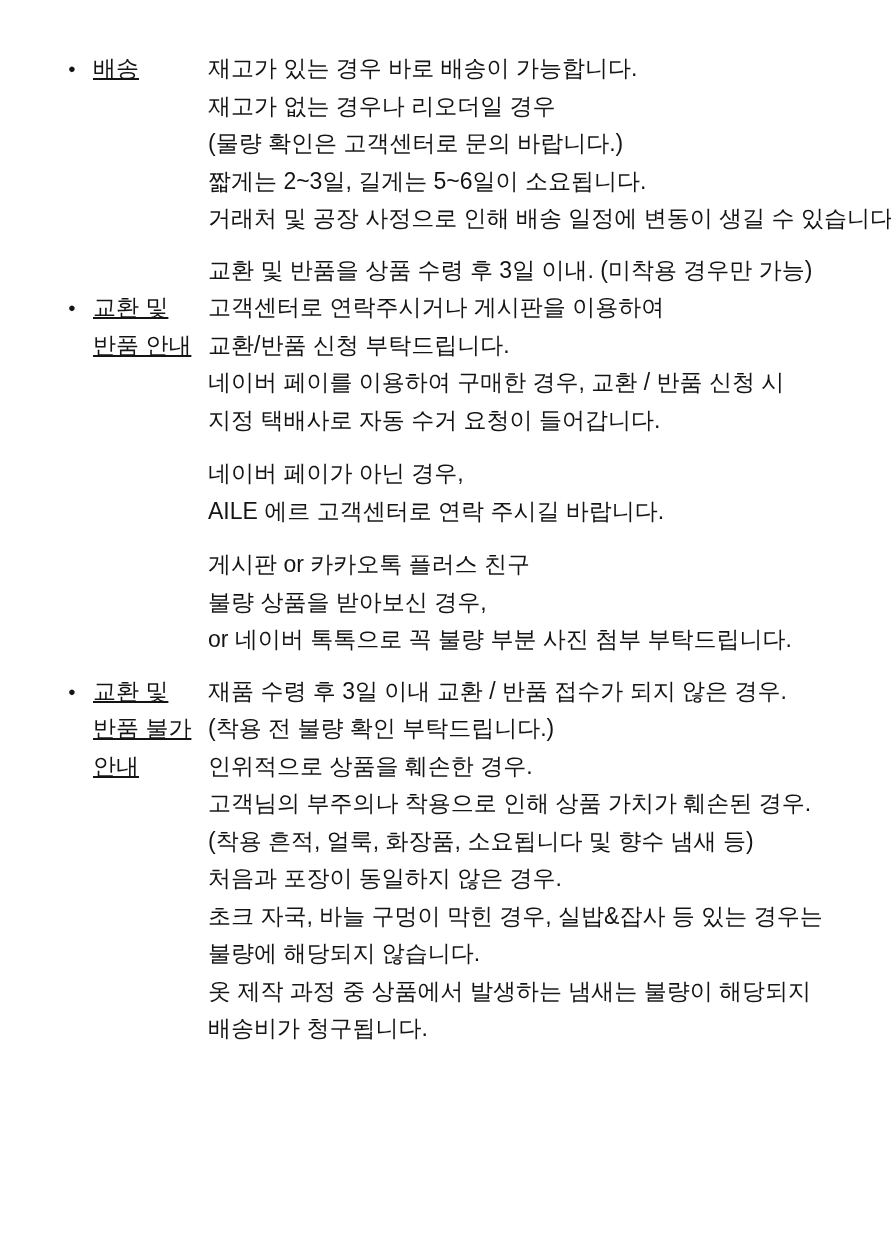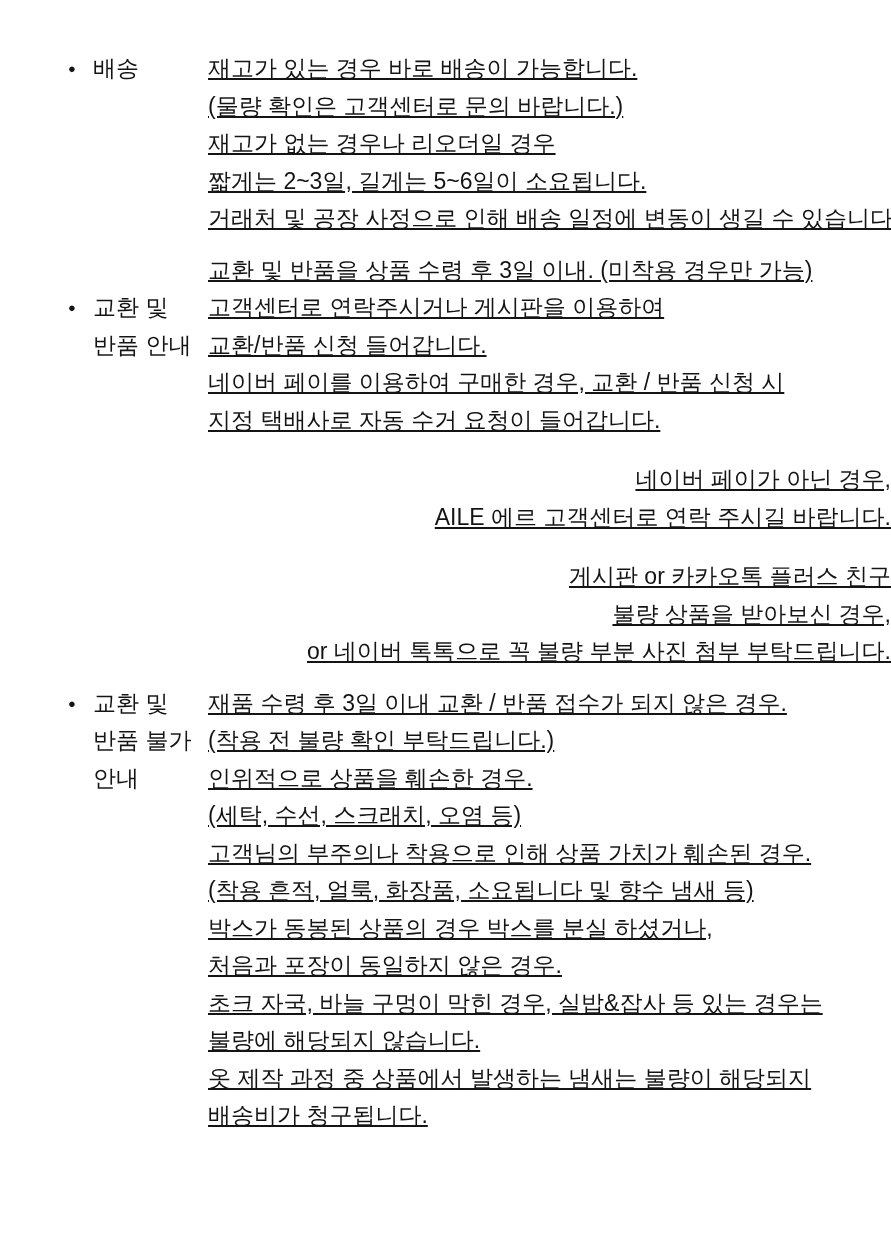--- a/index.html
+++ b/index.html
@@ -34,65 +34,64 @@
   }
   .bullet {
     position: absolute;
     left: -25px;
     top: 0;
     font-size: 13px;
     line-height: 37.5px;
   }
   .label-line {
     white-space: nowrap;
+    text-decoration: underline;
   }
   .content {
     flex: 1 1 auto;
     min-width: 0;
-    text-decoration: underline;
   }
   .para + .para {
-    margin-top: 22px;
-    text-align: right;
+    margin-top: 16px;
   }
   .text-line {
     white-space: nowrap;
   }
 </style>
 </head>
 <body>
 
 <div class="doc">
   <div id="sections-root">
       <section class="section" data-idx="0">
         <div class="side" style="margin-top: 0px;">
           <span class="bullet">●</span>
           <div class="label-line">배송</div>
         </div>
         <div class="content">
           <div class="para">
             <div class="text-line">재고가 있는 경우 바로 배송이 가능합니다.</div>
+            <div class="text-line">재고가 없는 경우나 리오더일 경우</div>
             <div class="text-line">(물량 확인은 고객센터로 문의 바랍니다.)</div>
-            <div class="text-line">재고가 없는 경우나 리오더일 경우</div>
             <div class="text-line">짧게는 2~3일, 길게는 5~6일이 소요됩니다.</div>
             <div class="text-line">거래처 및 공장 사정으로 인해 배송 일정에 변동이 생길 수 있습니다.</div>
           </div>
         </div>
       </section>
       <section class="section" data-idx="1">
         <div class="side" style="margin-top: 37.5px;">
           <span class="bullet">●</span>
           <div class="label-line">교환 및</div>
           <div class="label-line">반품 안내</div>
         </div>
         <div class="content">
           <div class="para">
             <div class="text-line">교환 및 반품을 상품 수령 후 3일 이내. (미착용 경우만 가능)</div>
             <div class="text-line">고객센터로 연락주시거나 게시판을 이용하여</div>
-            <div class="text-line">교환/반품 신청 들어갑니다.</div>
+            <div class="text-line">교환/반품 신청 부탁드립니다.</div>
             <div class="text-line">네이버 페이를 이용하여 구매한 경우, 교환 / 반품 신청 시</div>
             <div class="text-line">지정 택배사로 자동 수거 요청이 들어갑니다.</div>
           </div>
           <div class="para">
             <div class="text-line">네이버 페이가 아닌 경우,</div>
             <div class="text-line">AILE 에르 고객센터로 연락 주시길 바랍니다.</div>
           </div>
           <div class="para">
             <div class="text-line">게시판 or 카카오톡 플러스 친구</div>
             <div class="text-line">불량 상품을 받아보신 경우,</div>
@@ -105,24 +104,22 @@
           <span class="bullet">●</span>
           <div class="label-line">교환 및</div>
           <div class="label-line">반품 불가</div>
           <div class="label-line">안내</div>
         </div>
         <div class="content">
           <div class="para">
             <div class="text-line">재품 수령 후 3일 이내 교환 / 반품 접수가 되지 않은 경우.</div>
             <div class="text-line">(착용 전 불량 확인 부탁드립니다.)</div>
             <div class="text-line">인위적으로 상품을 훼손한 경우.</div>
-            <div class="text-line">(세탁, 수선, 스크래치, 오염 등)</div>
             <div class="text-line">고객님의 부주의나 착용으로 인해 상품 가치가 훼손된 경우.</div>
             <div class="text-line">(착용 흔적, 얼룩, 화장품, 소요됩니다 및 향수 냄새 등)</div>
-            <div class="text-line">박스가 동봉된 상품의 경우 박스를 분실 하셨거나,</div>
             <div class="text-line">처음과 포장이 동일하지 않은 경우.</div>
             <div class="text-line">초크 자국, 바늘 구멍이 막힌 경우, 실밥&amp;잡사 등 있는 경우는</div>
             <div class="text-line">불량에 해당되지 않습니다.</div>
             <div class="text-line">옷 제작 과정 중 상품에서 발생하는 냄새는 불량이 해당되지</div>
             <div class="text-line">배송비가 청구됩니다.</div>
           </div>
         </div>
       </section>
     </div>
 </div>

